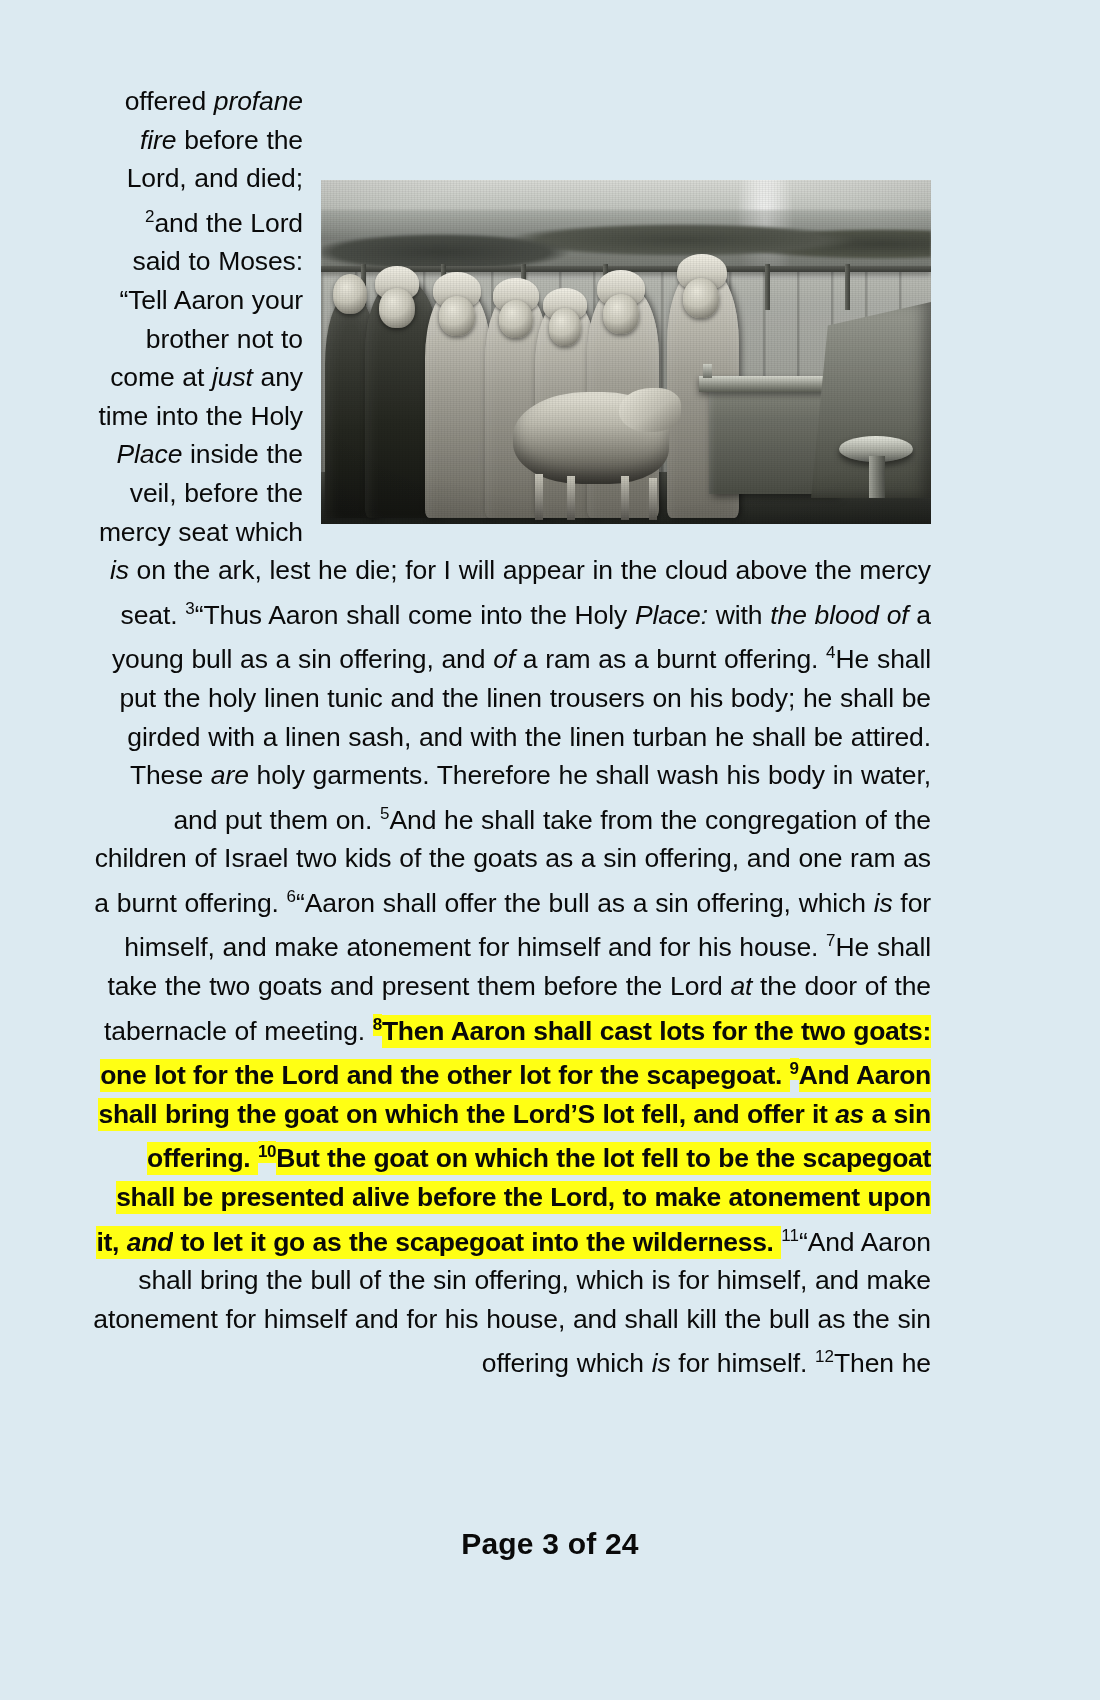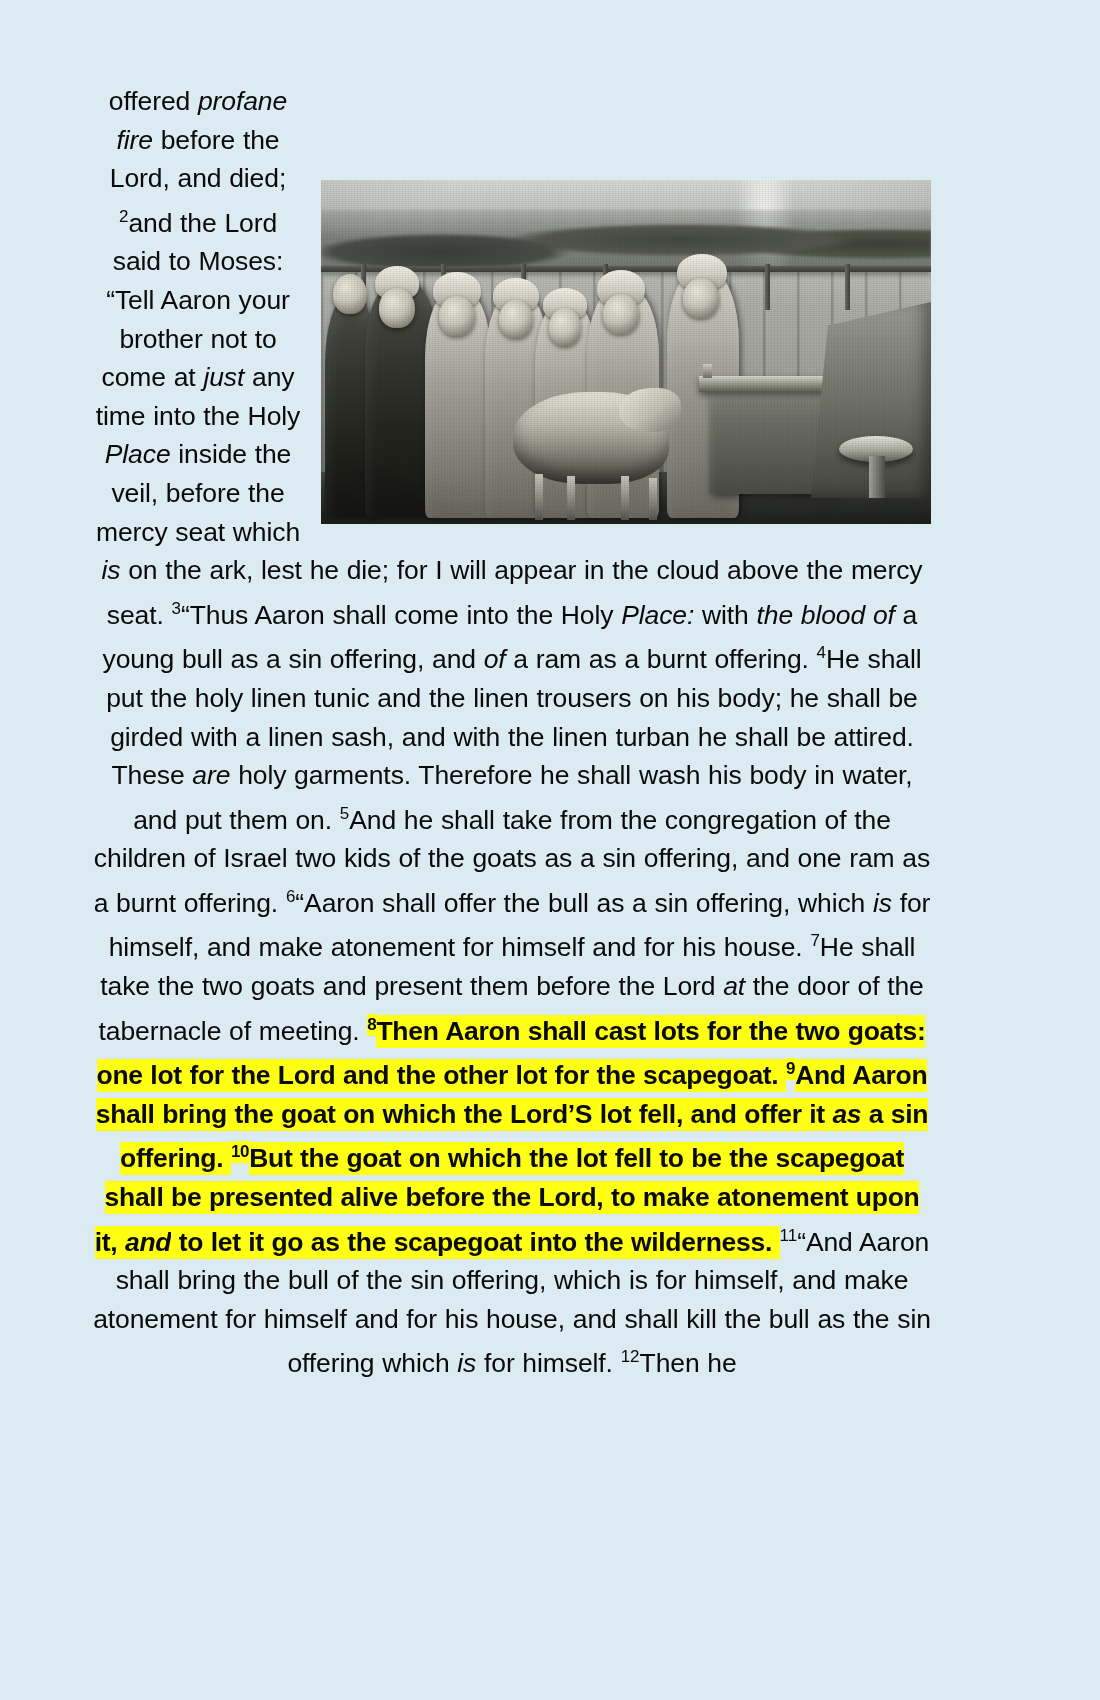--- a/index.html
+++ b/index.html
@@ -25,21 +25,21 @@
   }
 
   .body-col {
     position: absolute;
     left: 93px;
     top: 82px;
     width: 838px;
     font-size: 26.5px;
     line-height: 38.6px;
     letter-spacing: -0.1px;
-    text-align: center;
+    text-align: right;
     word-spacing: 0.5px;
   }
 
   
   .figure {
     float: right;
     width: 610px;
     height: 344px;
     margin: 98px 0 6px 18px;
     shape-margin: 0;
@@ -313,14 +313,17 @@
         <div class="basin-stem"></div>
 
         <div class="grain"></div>
         <div class="vignette"></div>
       </div>
     </div>
 
     <span id="flow"><span>offered </span><span class="ital">profane fire</span><span> before the Lord, and died;  </span><span class="vnum">2</span><span>and the Lord said to Moses: “Tell Aaron your brother not to come at </span><span class="ital">just</span><span> any time into the Holy </span><span class="ital">Place</span><span> inside the veil, before the mercy seat which </span><span class="ital">is</span><span> on the ark, lest he die; for I will appear in the cloud above the mercy seat. </span><span class="vnum">3</span><span>“Thus Aaron shall come into the Holy </span><span class="ital">Place:</span><span> with </span><span class="ital">the blood of</span><span> a young bull as a sin offering, and </span><span class="ital">of</span><span> a ram as a burnt offering.  </span><span class="vnum">4</span><span>He shall put the holy linen tunic and the linen trousers on his body; he shall be girded with a linen sash, and with the linen turban he shall be attired. These </span><span class="ital">are</span><span> holy garments. Therefore he shall wash his body in water, and put them on.  </span><span class="vnum">5</span><span>And he shall take from the congregation of the children of Israel two kids of the goats as a sin offering, and one ram as a burnt offering. </span><span class="vnum">6</span><span>“Aaron shall offer the bull as a sin offering, which </span><span class="ital">is</span><span> for himself, and make atonement for himself and for his house.  </span><span class="vnum">7</span><span>He shall take the two goats and present them before the Lord </span><span class="ital">at</span><span> the door of the tabernacle of meeting.  </span><span class="vnum hl">8</span><span class="hl">Then Aaron shall cast lots for the two goats: one lot for the Lord and the other lot for the scapegoat. </span><span> </span><span class="vnum hl">9</span><span class="hl">And Aaron shall bring the goat on which the Lord’S lot fell, and offer it </span><span class="hl ital">as</span><span class="hl"> a sin offering. </span><span> </span><span class="vnum hl">10</span><span class="hl">But the goat on which the lot fell to be the scapegoat shall be presented alive before the Lord, to make atonement upon it, </span><span class="hl ital">and</span><span class="hl"> to let it go as the scapegoat into the wilderness. </span><span> </span><span class="vnum">11</span><span>“And Aaron shall bring the bull of the sin offering, which is for himself, and make atonement for himself and for his house, and shall kill the bull as the sin offering which </span><span class="ital">is</span><span> for himself.  </span><span class="vnum">12</span><span>Then he</span></span>
   </div>
 
+  <div class="footer">
+    <span>Page 3 of 24</span>
+  </div>
 
 </div>
 
 </body></html>

